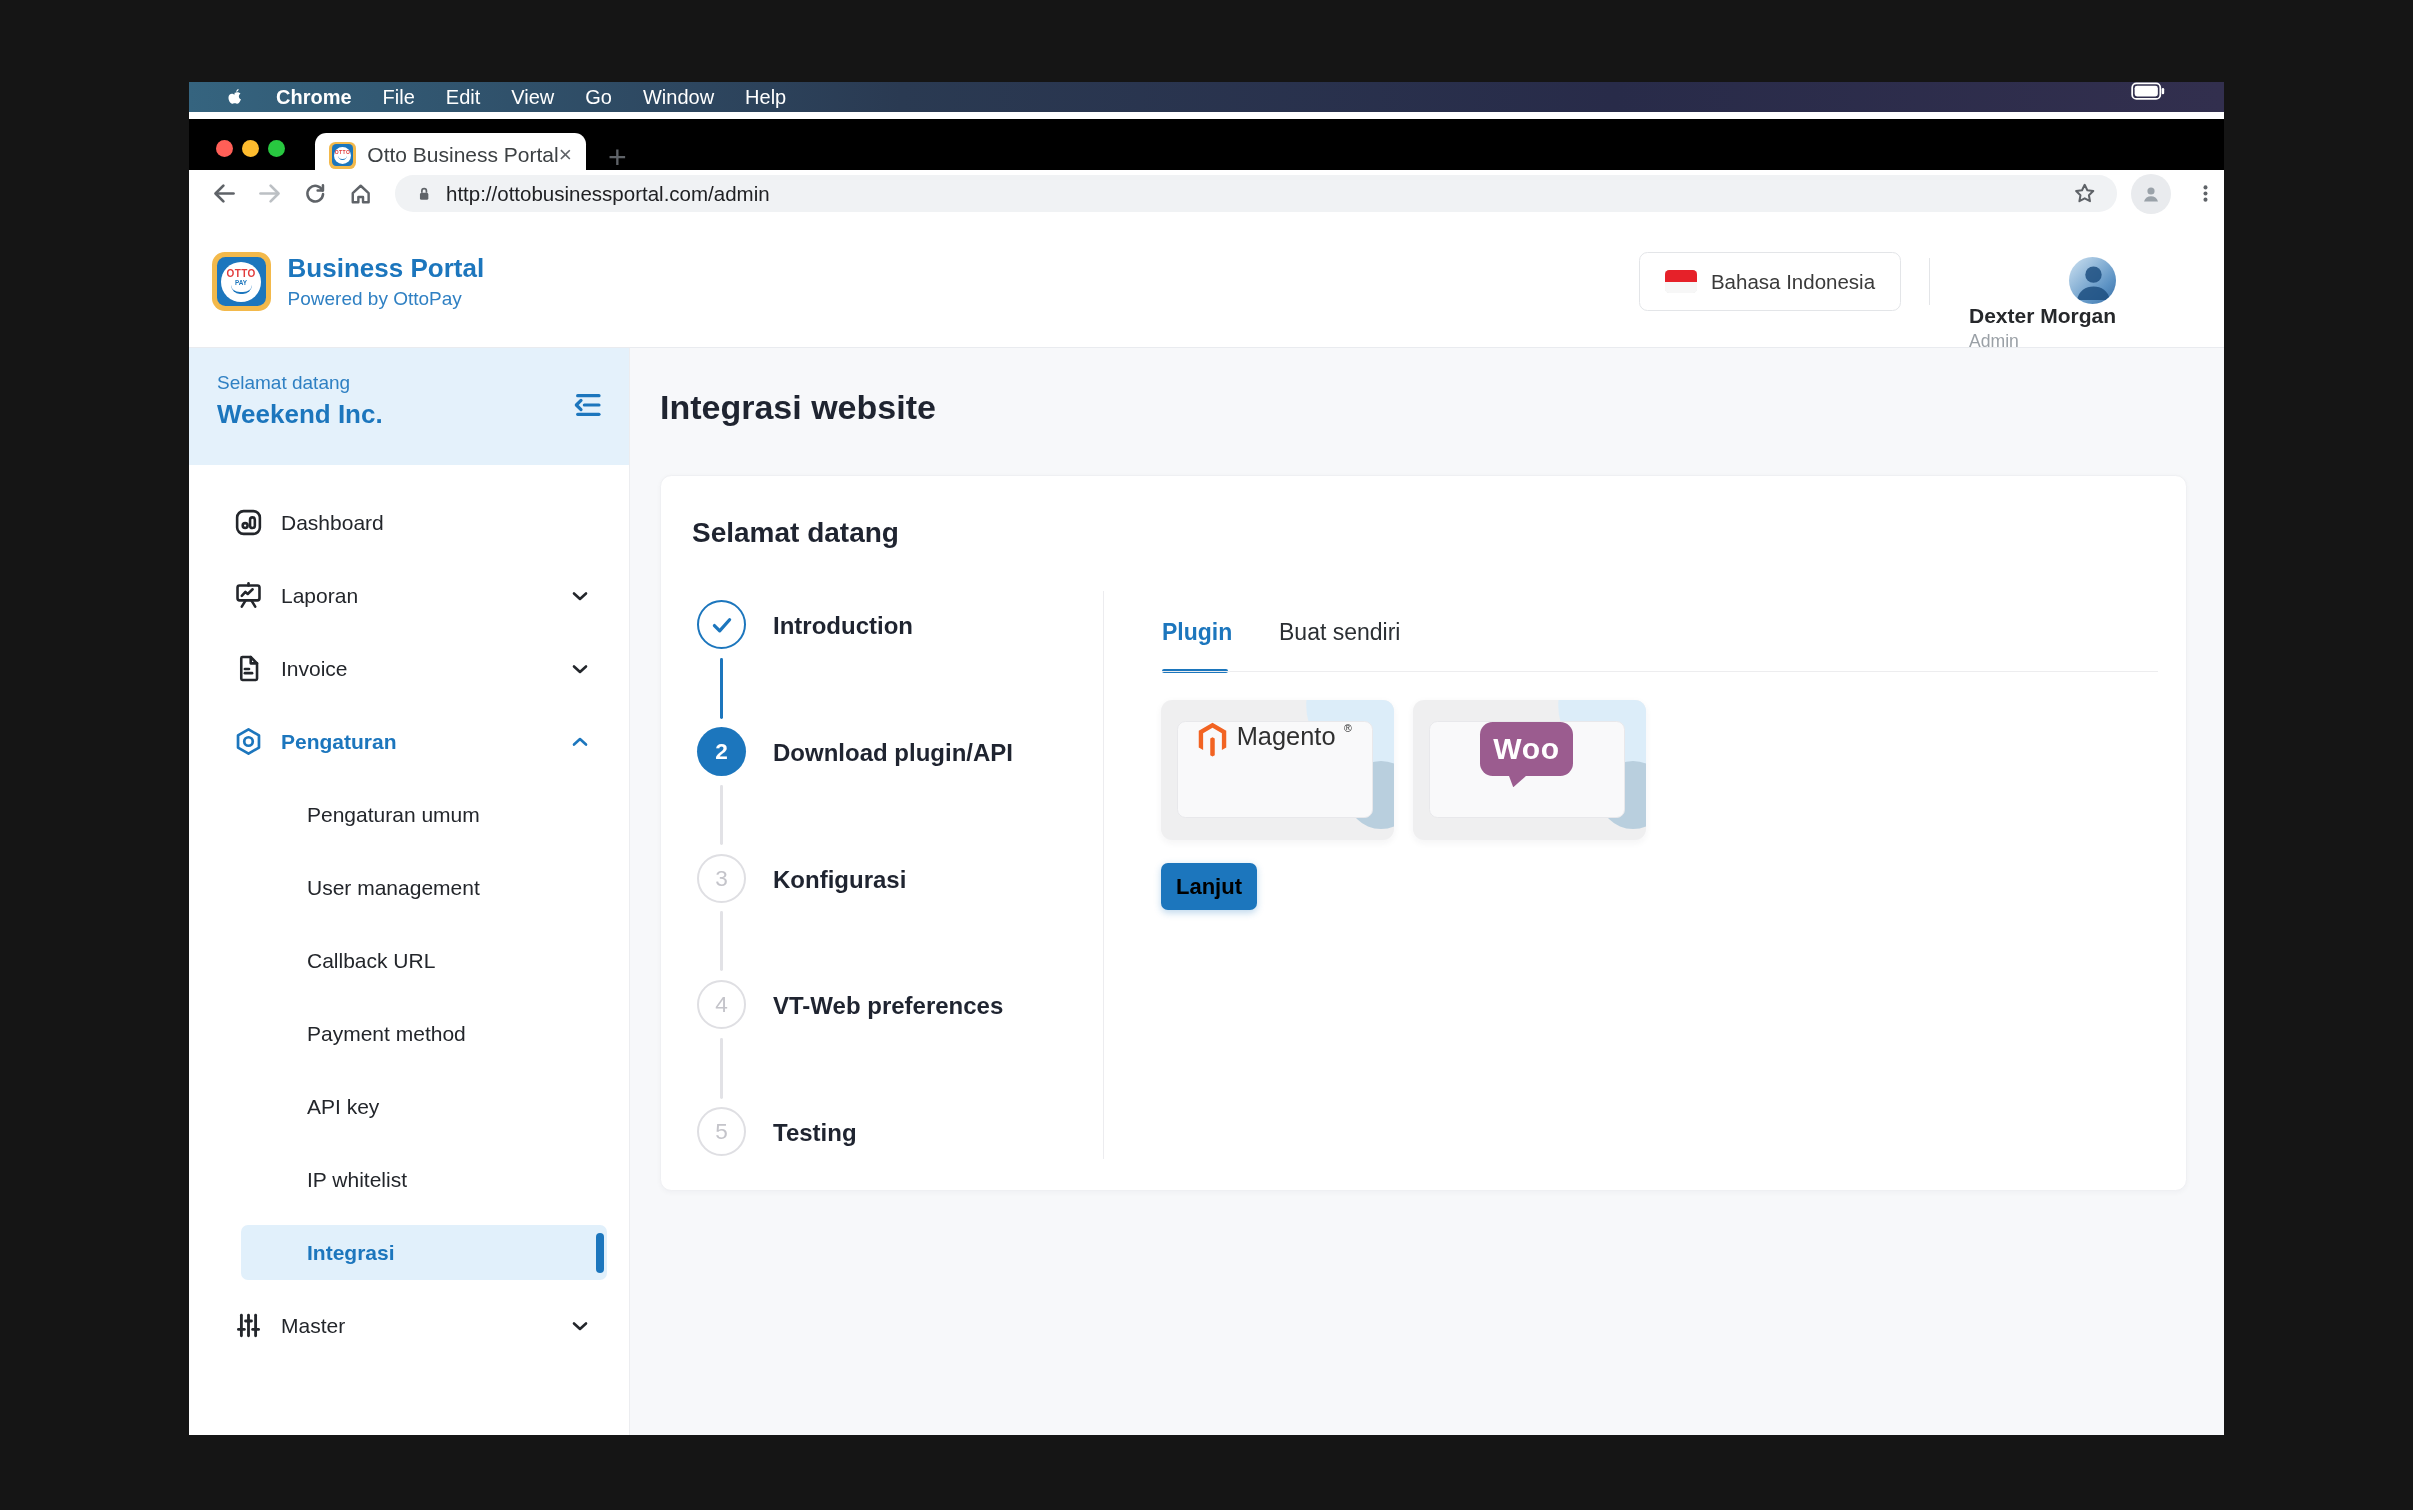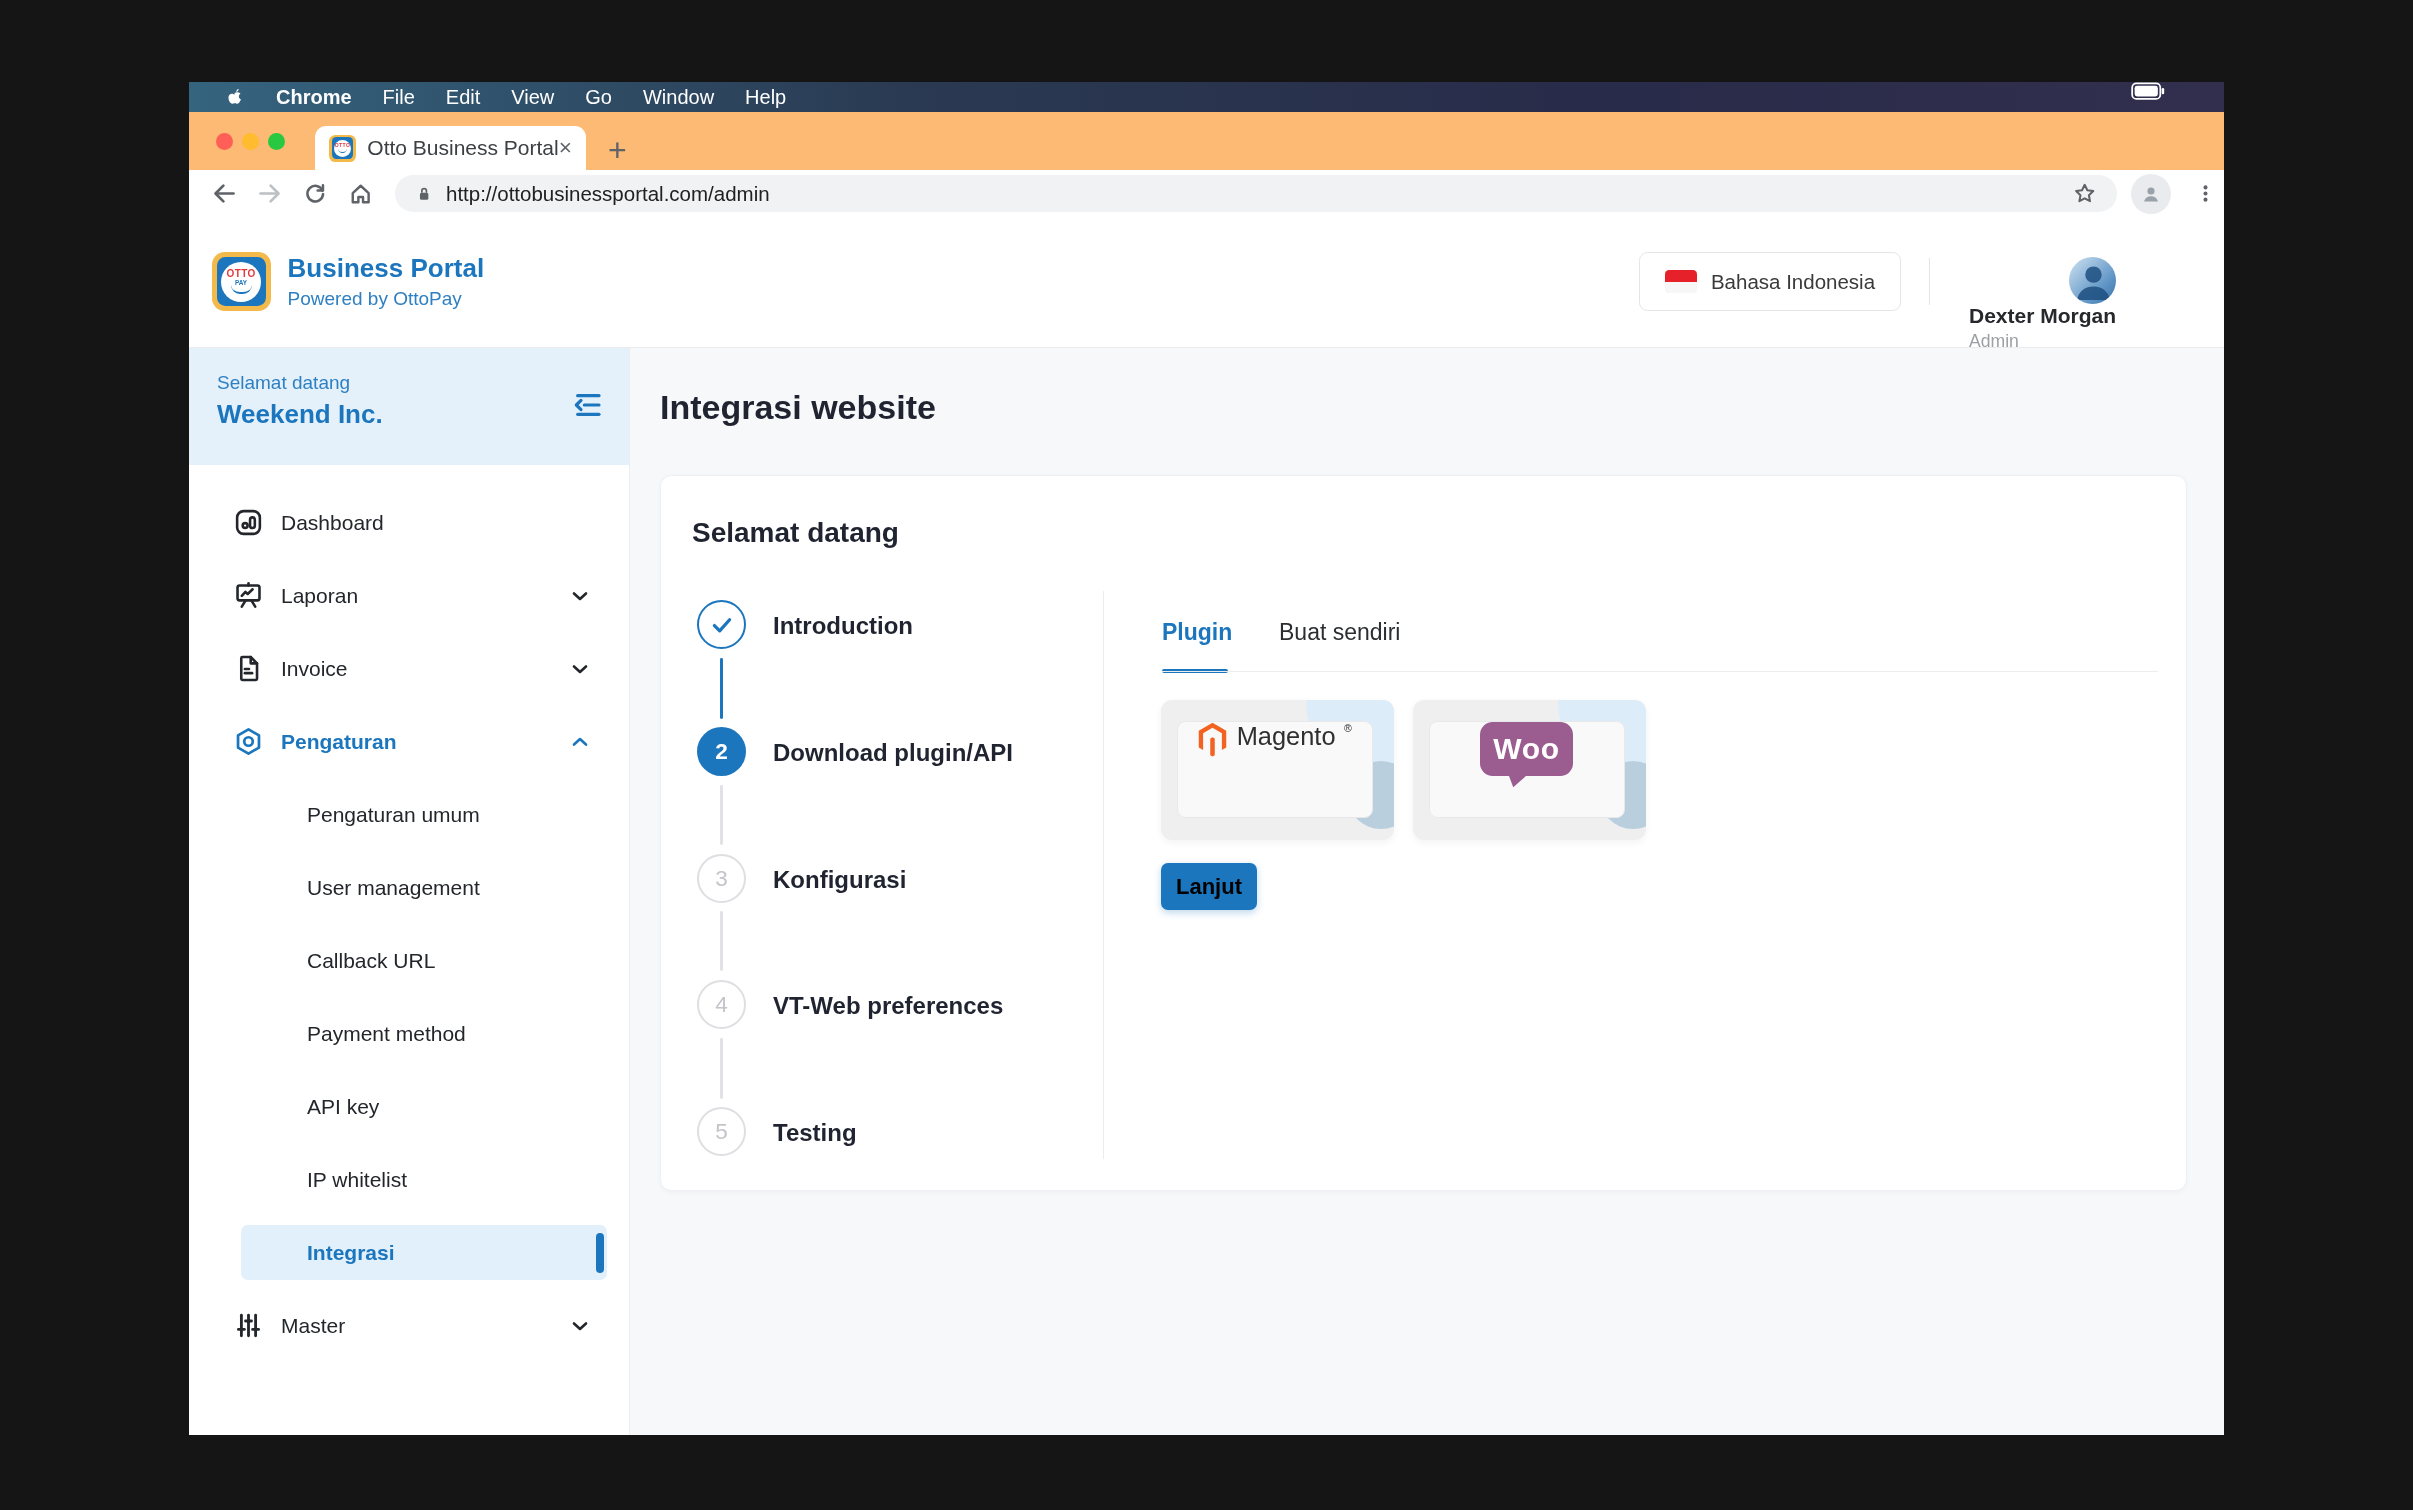--- a/index.html
+++ b/index.html
@@ -13,21 +13,21 @@
   .menubar { position:absolute; left:0; top:0; width:100%; height:30px;
     background:linear-gradient(90deg,#35647f 0%,#2a3a52 35%,#282b49 70%,#322f4e 100%);
     display:flex; align-items:center; color:#fff; font-size:20px; }
   .menubar-left { display:flex; align-items:center; gap:31px; padding-left:35px; }
   .menubar-left .app-name { font-weight:700; }
   .menubar-right { position:absolute; right:0; top:0; height:100%; display:flex;
     align-items:center; gap:34px; padding-right:24px;flex-direction:column; }
   .mb-icon { display:flex; align-items:center; }
 
   
-  .tabbar { position:absolute; left:0; top:30px; width:100%; height:74px; background:#fdba74; }
+  .tabbar { position:absolute; left:0; top:37px; width:100%; height:74px; background:#000000; }
   .traffic { position:absolute; left:27px; top:20.5px; display:flex; gap:9.2px; }
   .traffic span { width:17px; height:17px; border-radius:50%; display:block; }
   .t-red { background:#FF5F57; } .t-yellow { background:#FEBC2E; } .t-green { background:#28C840; }
   .tab { position:absolute; left:126px; top:14px; width:271px; height:44px; background:#fff;
     border-radius:11.3px 11.3px 0 0; display:flex; align-items:center; padding:0 14px; }
   .tab-title { flex:1; margin-left:11.3px; font-size:21px; color:#3C4043; white-space:nowrap; }
   .tab-close { font-size:22.6px; color:#5F6368; line-height:1; }
   .newtab { position:absolute; left:419px; top:20px; font-size:32px; color:#5F6368; font-weight:300; }
 
   .favicon { width:27px; height:27px; border-radius:6.4px; background:#F3B94B; padding:2.8px; flex:none; }

